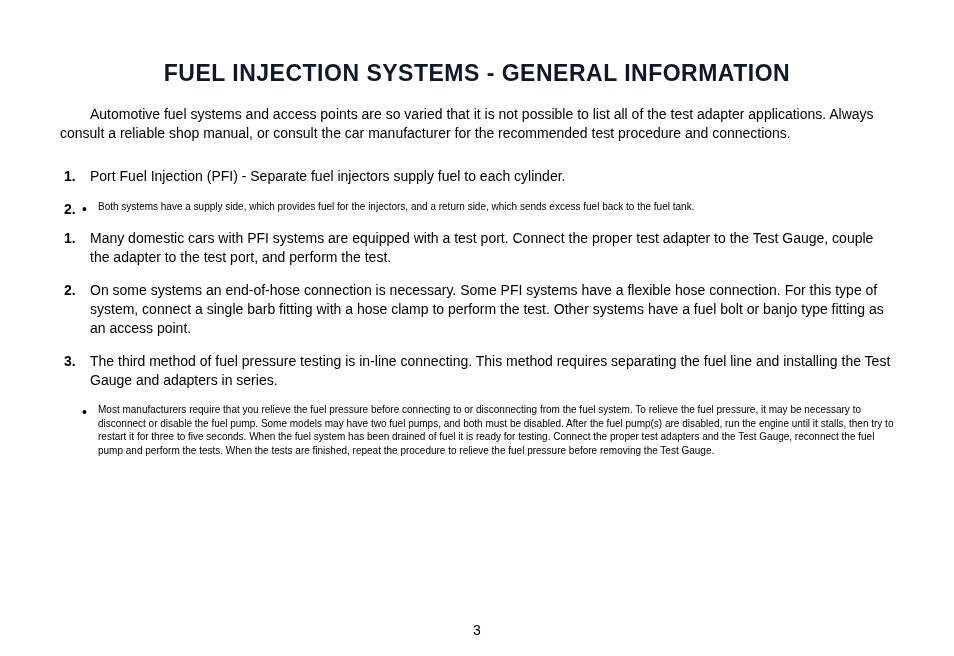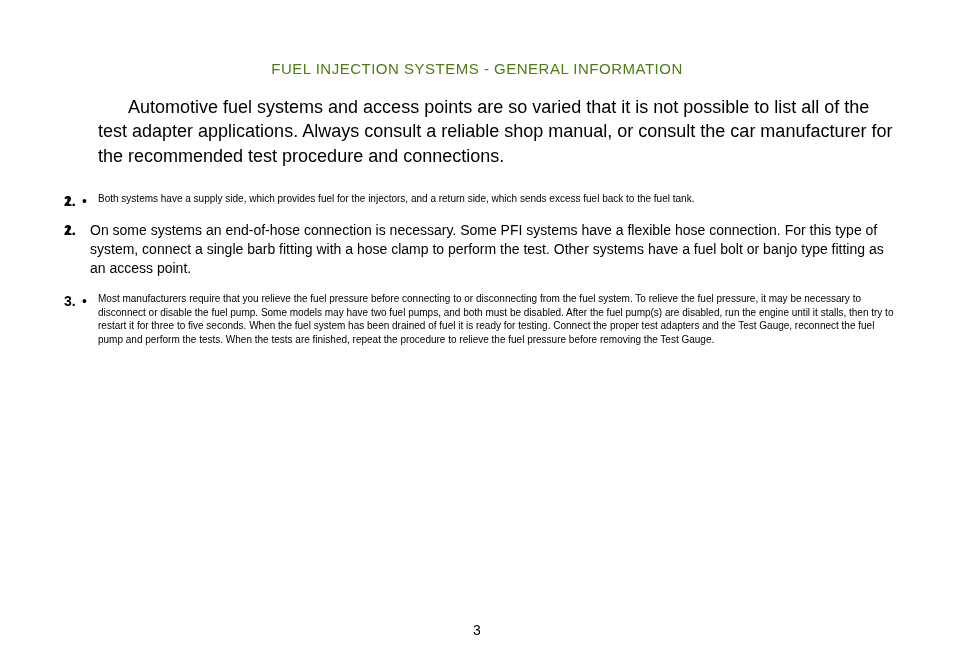--- a/index.html
+++ b/index.html
@@ -11,33 +11,32 @@
       background: #ffffff;
       width: 954px;
       height: 656px;
       font-family: Arial, Helvetica, sans-serif;
       color: #000000;
       padding: 60px 60px 30px 60px;
       position: relative;
     }
     .title {
       font-family: Arial, Helvetica, sans-serif;
-      font-weight: normal;
-      font-size: 15px;
-      color: #4d7c0f;
+      font-weight: bold;
+      font-size: 23px;
+      color: #0f172a;
       text-align: center;
       letter-spacing: 0.5px;
       margin-bottom: 18px;
     }
     .intro-paragraph {
-      font-size: 18px;
+      font-size: 14px;
       line-height: 1.35;
       text-indent: 30px;
       margin-bottom: 24px;
-      margin-left: 38px;
     }
     .section-heading {
       font-size: 14px;
       font-weight: bold;
       color: #2a6496;
       margin-bottom: 4px;
     }
     .numbered-list {
       list-style: none;
       margin-bottom: 10px;
@@ -81,32 +80,32 @@
   </style>
 </head>
 <body>
 
 <h1 class="title">FUEL INJECTION SYSTEMS - GENERAL INFORMATION</h1>
 
 <p class="intro-paragraph">Automotive fuel systems and access points are so varied that it is not possible to list all of the test adapter applications. Always consult a reliable shop manual, or consult the car manufacturer for the recommended test procedure and connections.</p>
 
 <div>
   <ol class="numbered-list">
-    <li><span class="num">1.</span></li>
+    <li><span class="num">1.</span><span>Port Fuel Injection  (PFI) - Separate fuel injectors supply fuel to each cylinder.</span></li>
     <li><span class="num">2.</span></li>
   </ol>
   <ul class="bullet-list">
     <li>Both systems have a supply side, which provides fuel for the injectors, and a return side, which sends excess fuel back to the fuel tank.</li>
   </ul>
 </div>
 
 <div>
   <ol class="numbered-list">
-    <li><span class="num">1.</span></li>
+    <li><span class="num">1.</span><span>Many domestic cars with PFI systems are equipped with a test port.  Connect the proper test adapter to the Test Gauge, couple the adapter to the test port, and perform the test.</span></li>
     <li><span class="num">2.</span><span>On some systems an end-of-hose connection is necessary.  Some PFI systems have a flexible hose connection.  For this type of system, connect a single barb fitting with a hose clamp to perform the test.  Other systems have a fuel bolt or banjo type fitting as an access point.</span></li>
-    <li><span class="num">3.</span></li>
+    <li><span class="num">3.</span><span>The third method of fuel pressure testing is in-line connecting.  This method requires separating the fuel line and installing the Test Gauge and adapters in series.</span></li>
   </ol>
   <ul class="bullet-list">
     <li>Most manufacturers require that you relieve the fuel pressure before connecting to or disconnecting from the fuel system.  To relieve the fuel pressure, it may be necessary to disconnect or disable the fuel pump.  Some models may have two fuel pumps, and both must be disabled.  After the fuel pump(s) are disabled, run the engine until it stalls, then try to restart it for three to five seconds.  When the fuel system has been drained of fuel it is ready for testing. Connect the proper test adapters and the Test Gauge, reconnect the fuel pump and perform the tests.  When the tests are finished, repeat the procedure to relieve the fuel pressure before removing the Test Gauge.</li>
   </ul>
 </div>
 
 <div class="page-number">3</div>
 
 </body></html>

